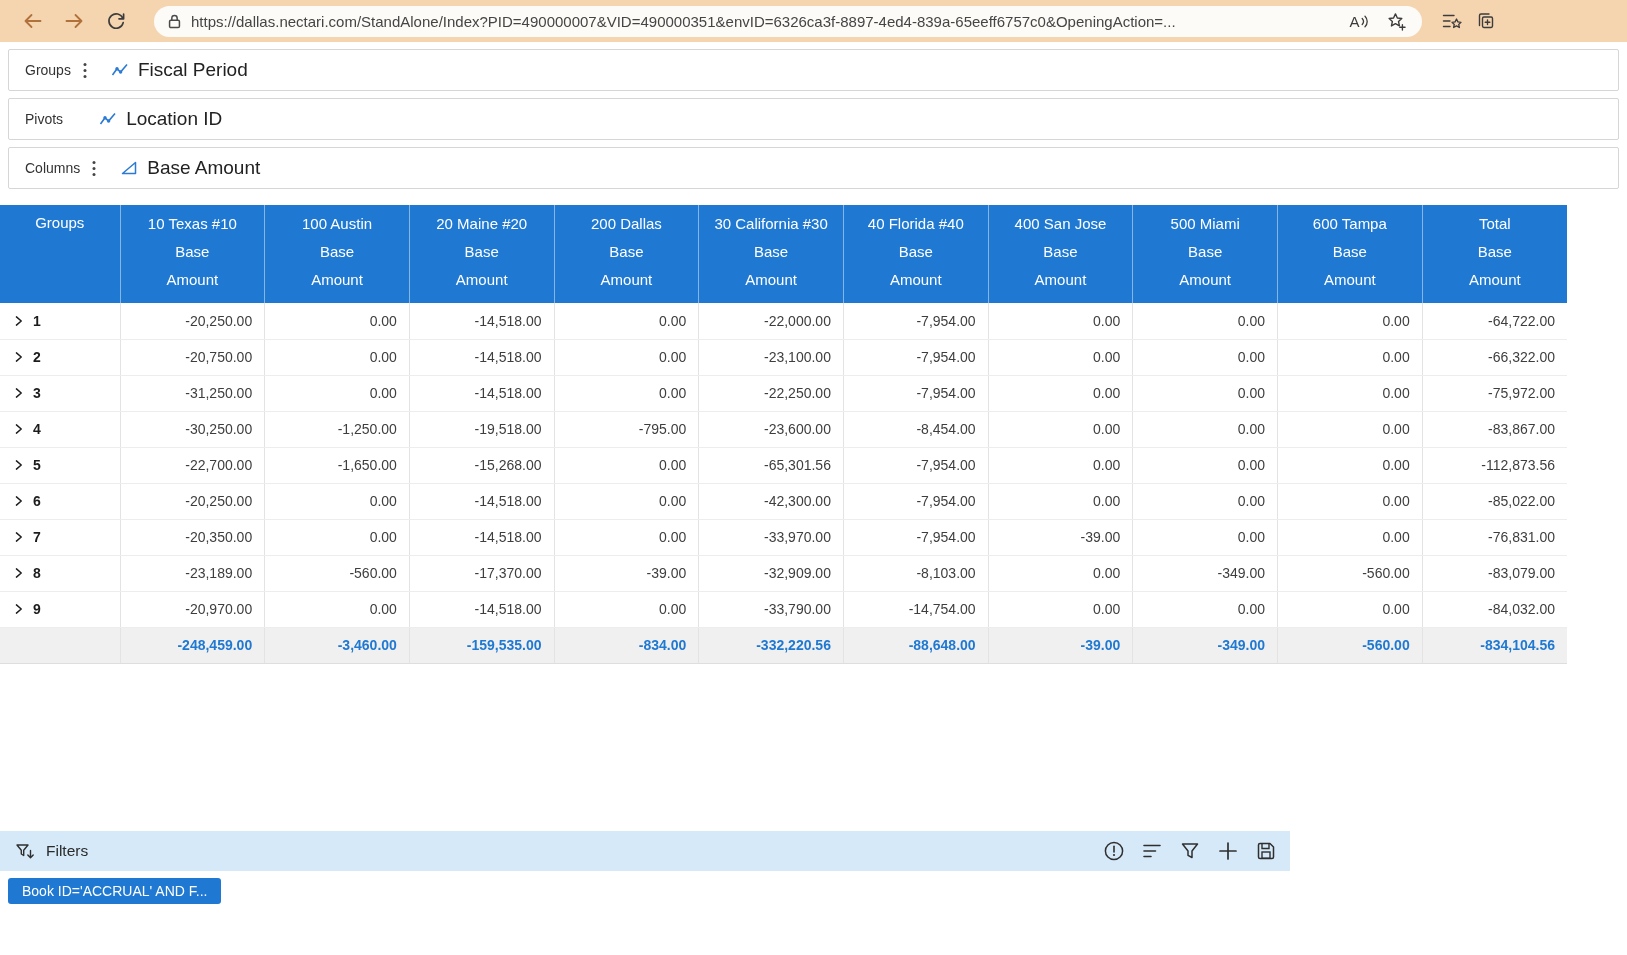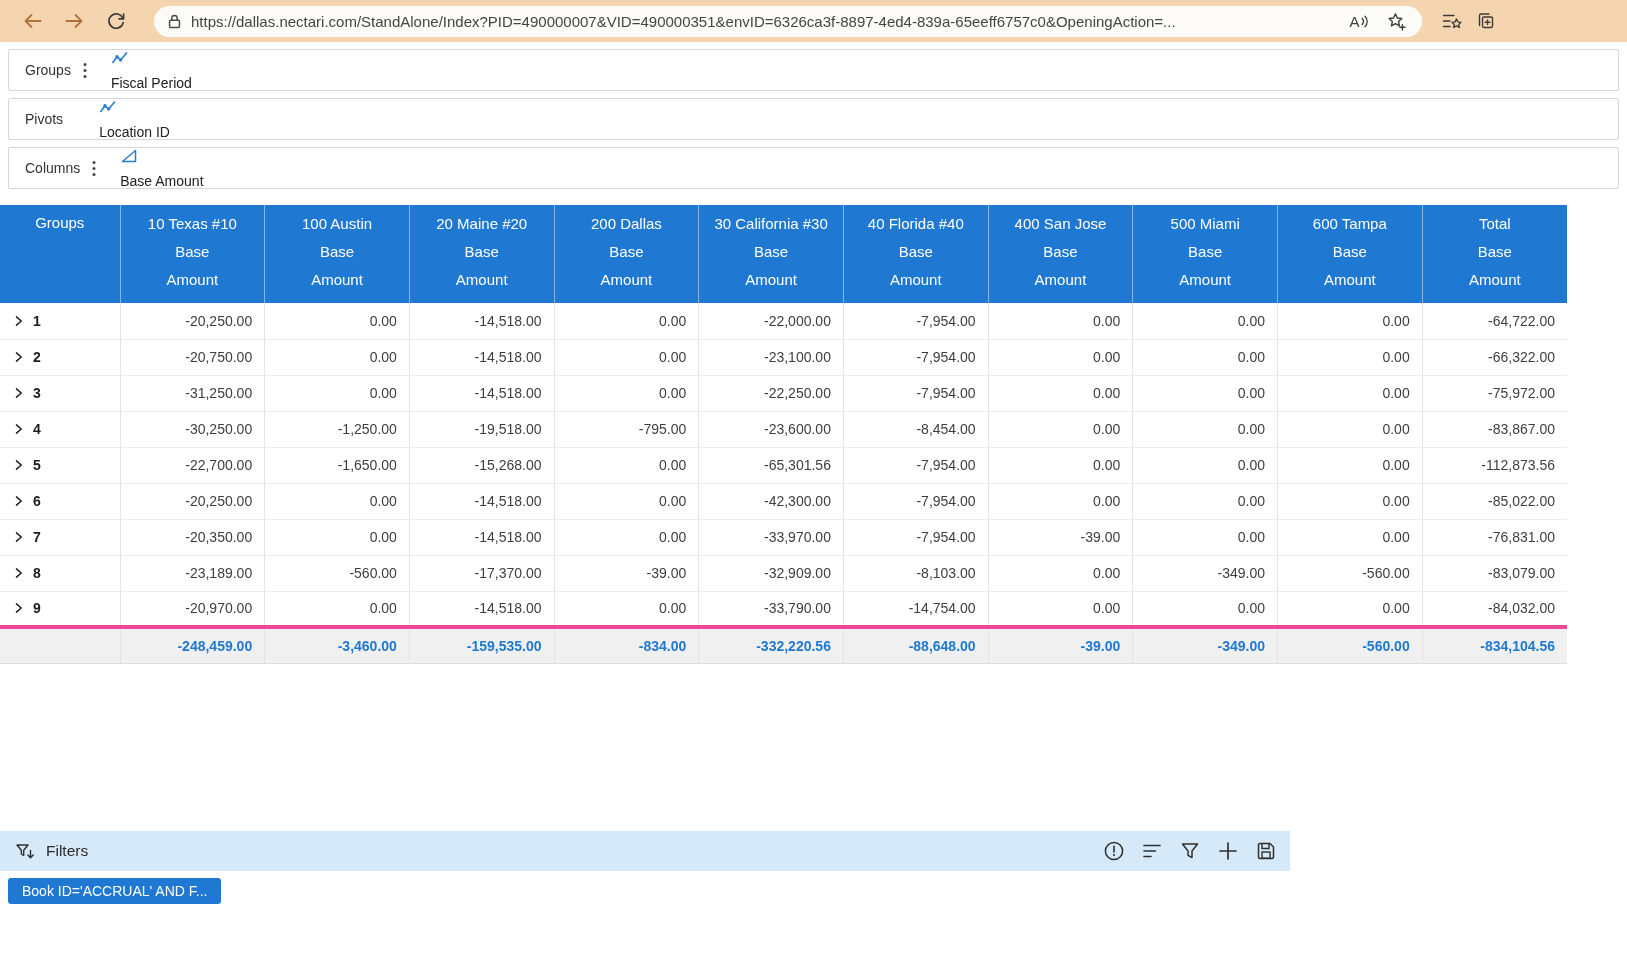--- a/index.html
+++ b/index.html
@@ -58,24 +58,23 @@
     border-radius: 2px;
     background: #fff;
     display: flex; align-items: center;
     padding: 0 16px;
   }
   .tool-row:first-of-type { margin-top: 8px; }
   .tool-label { font-size: 14px; color: #333; }
   .kebab { margin-left: 12px; display: flex; align-items: center; cursor: pointer; }
   .tool-item {
     margin-left: 24px;
-    display: flex; align-items: flex-start; gap: 9px;
-    font-size: 14px; color: #222;
+    display: flex; align-items: center; gap: 9px;
+    font-size: 19px; color: #222;
     cursor: pointer;
-    flex-direction: column;
   }
   .tool-item.no-kebab { margin-left: 36px; }
 
   
   .grid-wrap { margin-top: 16px; }
   table#pivot-grid {
     border-collapse: collapse;
     width: 1567px;
     table-layout: fixed;
   }
@@ -110,21 +109,21 @@
     font-weight: bold;
     font-size: 14px;
     color: #1c1c1c;
     cursor: pointer;
   }
   #pivot-grid td.row-label svg { margin-right: 9px; vertical-align: -1px; }
   #pivot-grid tr.total td {
     background: #f0f0f0;
     color: #1f79d2;
     font-weight: bold;
-    border-top: 4px solid #ec4899;
+    border-top: 1px solid #ec4899;
     border-bottom: 1px solid #dedede;
   }
 
   
   .filters-bar {
     position: absolute;
     left: 0; top: 831px;
     width: 1290px; height: 40px;
     background: #d6e9f8;
     display: flex; align-items: center;

